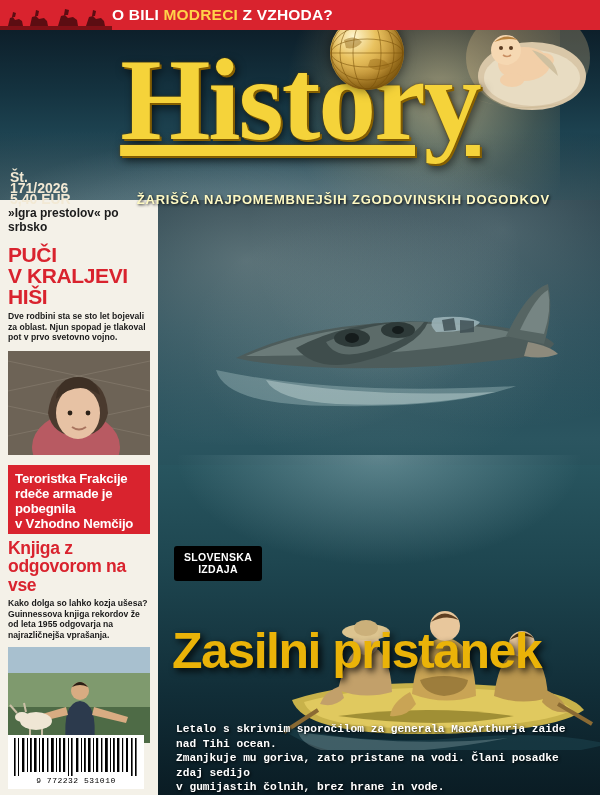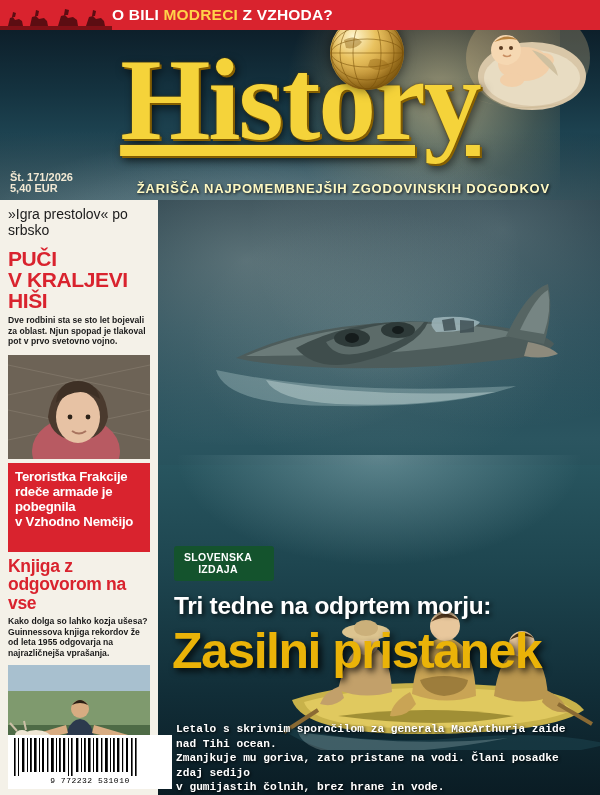--- a/index.html
+++ b/index.html
@@ -87,21 +87,21 @@
     box-shadow: 0 0 12px rgba(0,0,0,.55), inset -6px -8px 14px rgba(90,60,0,.55);
     z-index: 17; overflow: hidden;
   }
 
   .subline-row {
     position: absolute; left: 0; top: 172px; width: 600px;
     display: flex; align-items: flex-end; z-index: 18;
     padding: 0 10px;
   }
   .issue {
-    width: 78px; color: #f2e9d4; font-size: 11px; line-height: 11px;
+    width: 78px; color: #f2e9d4; font-size: 14px; line-height: 11px;
     font-weight: bold; text-align: left; padding-bottom: 2px;
   }
   .subtitle {
     flex: 1; text-align: right;
     color: #fef9c3; font-size: 13px; font-weight: bold;
     letter-spacing: .8px;
     text-shadow: 1px 1px 3px rgba(0,0,0,.85);
     padding-right: 40px;
   }
 
@@ -132,70 +132,70 @@
   .boat  { position: absolute; left: 120px; top: 360px; width: 330px; height: 190px; }
 
   
   .sidebar {
     position: absolute; left: 0; top: 200px; width: 158px; height: 595px;
     background: #f4f1e8;
     z-index: 12;
     padding: 6px 8px 0 8px;
   }
   .kicker {
-    font-size: 14px; color: #1b1b1b; font-weight: normal; margin-bottom: 10px;
+    font-size: 12px; color: #1b1b1b; font-weight: bold; margin-bottom: 10px;
   }
   .side-head {
     font-family: "Liberation Sans", sans-serif;
     font-size: 21px; line-height: 21px; font-weight: bold;
     color: #d9232e; letter-spacing: -.4px;
     margin: 2px 0 4px 0;
   }
   .side-body {
     font-size: 8.6px; line-height: 10.6px; color: #1b1b1b;
     font-weight: bold;
   }
   .portrait {
     margin-top: 8px; width: 142px; height: 104px;
     background: linear-gradient(160deg,#6f6257,#3b3630);
     position: relative; overflow: hidden;
   }
   .redbox {
-    margin-top: 4px; background: #d9232e; color: #fff;
-    padding: 6px 7px 23px 7px;
+    margin-top: 10px; background: #d9232e; color: #fff;
+    padding: 6px 7px 3px 7px;
   }
   .redbox .ln {
     font-size: 13.2px; line-height: 15px; font-weight: bold; letter-spacing: -.2px;
   }
   .side-head2 {
     font-size: 17.5px; line-height: 18.5px; font-weight: bold;
     color: #d9232e; margin: 5px 0 4px 0; letter-spacing: -.3px;
   }
   .photo2 {
     margin-top: 6px; width: 142px; height: 96px;
     background: linear-gradient(160deg,#5d7c5a,#24331f);
     position: relative; overflow: hidden;
   }
 
   
   .barcode-wrap {
-    position: absolute; left: 8px; bottom: 6px; width: 164px; height: 54px;
+    position: absolute; left: 8px; bottom: 6px; width: 136px; height: 54px;
     background: #fff; z-index: 15; padding: 3px 4px 2px 4px; margin-top: 43px;
   }
   .bars { height: 38px; width: 128px; display: block; }
   .barcode-num {
     font-family: "Liberation Mono", monospace;
     font-size: 8px; text-align: center; letter-spacing: .5px; color: #000;
   }
 
   
   .badge {
     position: absolute; left: 174px; top: 546px;
-    background: #14532d; color: #fff;
-    padding: 5px 22px 6px 10px; border-radius: 3px;
+    background: #000000; color: #fff;
+    padding: 5px 10px 6px 10px; border-radius: 3px;
     text-align: center; z-index: 18;
     font-size: 10.5px; line-height: 12px; font-weight: bold; letter-spacing: .3px;
   }
 
   
   .head-sub {
     position: absolute; left: 174px; top: 592px; width: 420px;
     color: #fff; font-size: 24.5px; font-weight: bold; letter-spacing: -.3px;
     text-shadow: 2px 2px 5px rgba(0,0,0,.85);
     z-index: 18;
@@ -468,21 +468,20 @@
       </g>
     </svg>
     <div class="barcode-num">9 772232 531010</div>
   </div>
 
   <div class="badge">
     <div>SLOVENSKA</div>
     <div>IZDAJA</div>
   </div>
 
-  <div class="head-sub">Tri tedne na odprtem morju:</div>
   <div class="head-main">Zasilni pristanek</div>
   <div class="deck">
     <div>Letalo s skrivnim sporočilom za generala MacArthurja zaide nad Tihi ocean.</div>
     <div>Zmanjkuje mu goriva, zato pristane na vodi. Člani posadke zdaj sedijo</div>
     <div>v gumijastih čolnih, brez hrane in vode.</div>
   </div>
 
 </div>
 
 </body></html>

